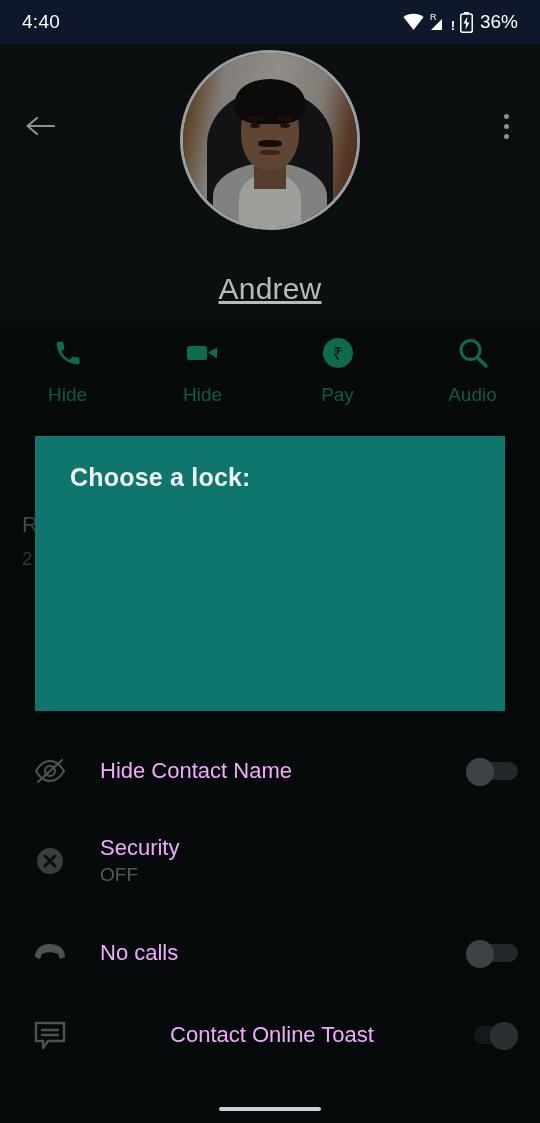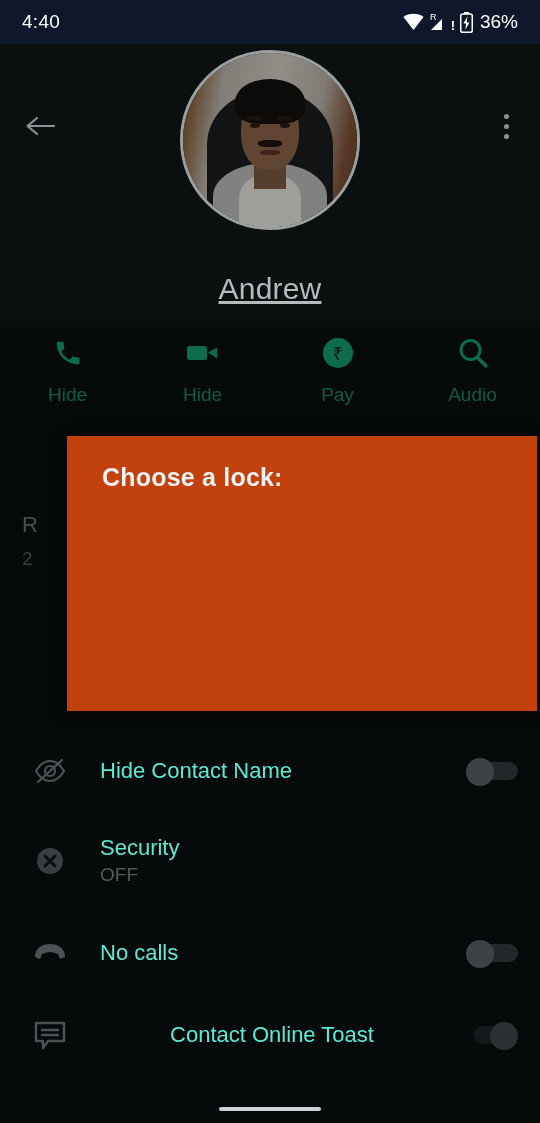--- a/index.html
+++ b/index.html
@@ -101,23 +101,22 @@
   
   .bg-row{
     position:absolute; left:0; width:540px; color:#4a4d4f; font-size:22px;
   }
   #bg-ringtone{ top:512px; left:22px; }
   #bg-ringsub{ top:548px; left:22px; font-size:19px; color:#3a3d3f; }
 
   
   #dialog{
     position:absolute; left:35px; top:436px; width:470px; height:275px;
-    background:#c2410c;
+    background:#0f766e;
     box-shadow:0 2px 14px rgba(0,0,0,.55);
-    margin-left:32px;
   }
   #dialog-title{
     position:absolute; left:35px; top:27px;
     font-size:25px; font-weight:bold; color:#f0f2f3; letter-spacing:.2px;
   }
   #lock-options{
     position:absolute; left:3px; top:78px; width:345px; height:183px;
     border:5px solid #f7e525;
   }
   .lock-option{
@@ -130,21 +129,21 @@
   
   .srow{
     position:absolute; left:0; width:540px; height:74px;
     display:flex; align-items:center; cursor:pointer;
   }
   .srow .s-ico{
     width:100px; height:74px; display:flex; align-items:center; justify-content:center;
     flex:0 0 100px;
   }
   .srow .s-text{ flex:1; display:flex; flex-direction:column; justify-content:center; }
-  .srow .s-title{ font-size:22px; color:#5eead4; line-height:1.25; }
+  .srow .s-title{ font-size:22px; color:#f0abfc; line-height:1.25; }
   .srow .s-sub{ font-size:19px; color:#55585a; line-height:1.3; margin-top:2px; }
   .srow .s-toggle{
     flex:0 0 96px; height:74px; display:flex; align-items:center; justify-content:center;
   }
   .toggle{ position:relative; width:52px; height:26px; }
   .toggle .track{
     position:absolute; left:8px; top:4px; width:44px; height:18px; border-radius:9px;
     background:#24282a;
   }
   .toggle .thumb{

